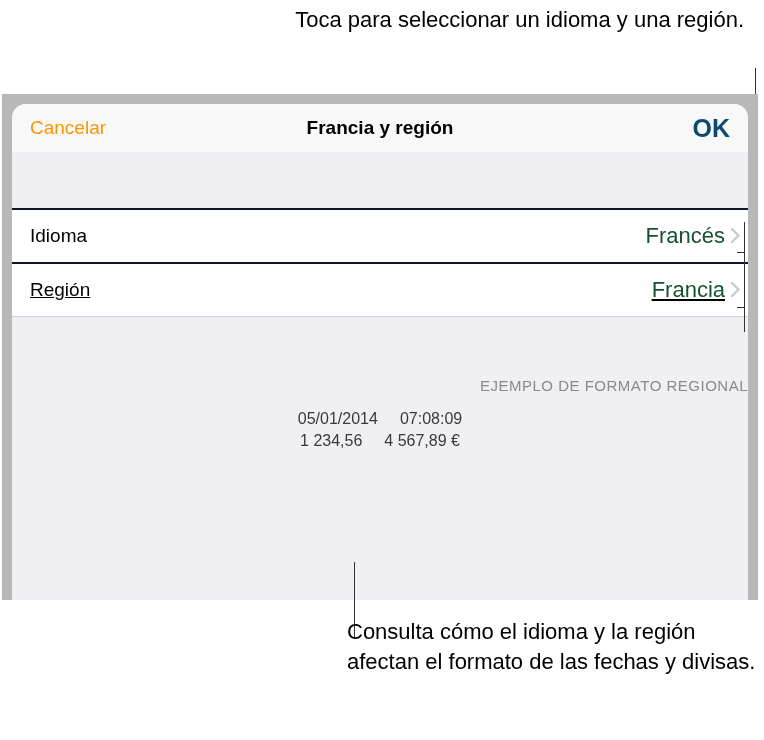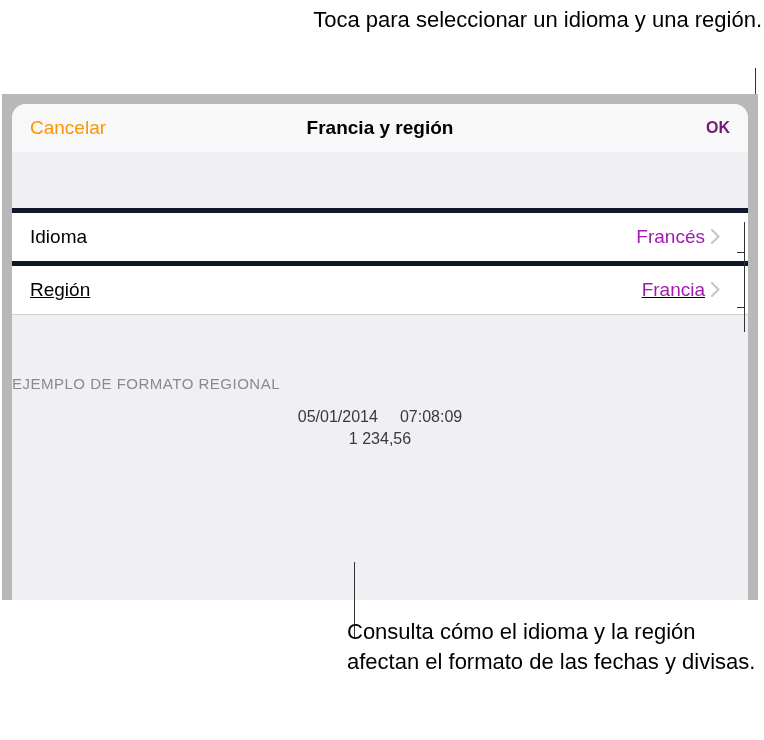--- a/index.html
+++ b/index.html
@@ -11,21 +11,21 @@
       font-family: -apple-system, BlinkMacSystemFont, "Helvetica Neue", Helvetica, Arial, sans-serif;
       background: #fff;
       width: 764px;
       height: 740px;
       position: relative;
       overflow: hidden;
     }
     .callout-top {
       position: absolute;
       top: 6px;
-      right: 2px;
+      right: 20px;
       text-align: right;
       font-size: 22px;
       line-height: 1.3;
       color: #000;
     }
     .callout-top-line {
       position: absolute;
       top: 68px;
       right: 8px;
       width: 1px;
@@ -65,69 +65,69 @@
     }
     .nav-title {
       font-size: 19px;
       font-weight: 600;
       color: #000;
       position: absolute;
       left: 50%;
       transform: translateX(-50%);
     }
     .nav-ok {
-      color: #701a75;
-      font-size: 16px;
+      color: #0c4a6e;
+      font-size: 25px;
       font-weight: 600;
       cursor: pointer;
     }
     .spacer {
       height: 56px;
     }
     .list-group {
       background: #fff;
     }
     .list-row {
       display: flex;
       align-items: center;
       justify-content: space-between;
-      padding: 13px 28px 13px 18px;
-      border-top: 5px solid #0f172a;
+      padding: 13px 8px 13px 18px;
+      border-top: 2px solid #0f172a;
       cursor: pointer;
     }
     .list-row:last-child {
       border-bottom: 1px solid #d2d2d6;
       text-decoration: underline;
     }
     .row-label {
       font-size: 19px;
       color: #000;
     }
     .row-right {
       display: flex;
       align-items: center;
       gap: 6px;
     }
     .row-value {
-      font-size: 19px;
-      color: #a21caf;
+      font-size: 22px;
+      color: #14532d;
     }
     .chevron {
       color: #c7c7cc;
       font-size: 22px;
       line-height: 1;
     }
     .footer-note {
       padding: 10px 24px 0 36px;
       font-size: 15.5px;
       color: #7a7a7e;
       line-height: 1.3;
     }
     .example-section {
-      text-align: left;
+      text-align: right;
       margin-top: 60px;
     }
     .example-header {
       font-size: 15px;
       color: #8a8a8e;
       letter-spacing: 0.5px;
       margin-bottom: 14px;
     }
     .example-line {
       font-size: 20px;
@@ -230,20 +230,21 @@
 
 
     <div class="example-section">
       <div class="example-header">EJEMPLO DE FORMATO REGIONAL</div>
       <div class="example-cols">
         <span>05/01/2014</span>
         <span>07:08:09</span>
       </div>
       <div class="example-cols">
         <span>1 234,56</span>
+        <span>4 567,89 €</span>
       </div>
     </div>
   </div>
 </div>
 
 <div class="side-bracket">
   <div class="tick-top"></div>
   <div class="tick-bot"></div>
 </div>
 

